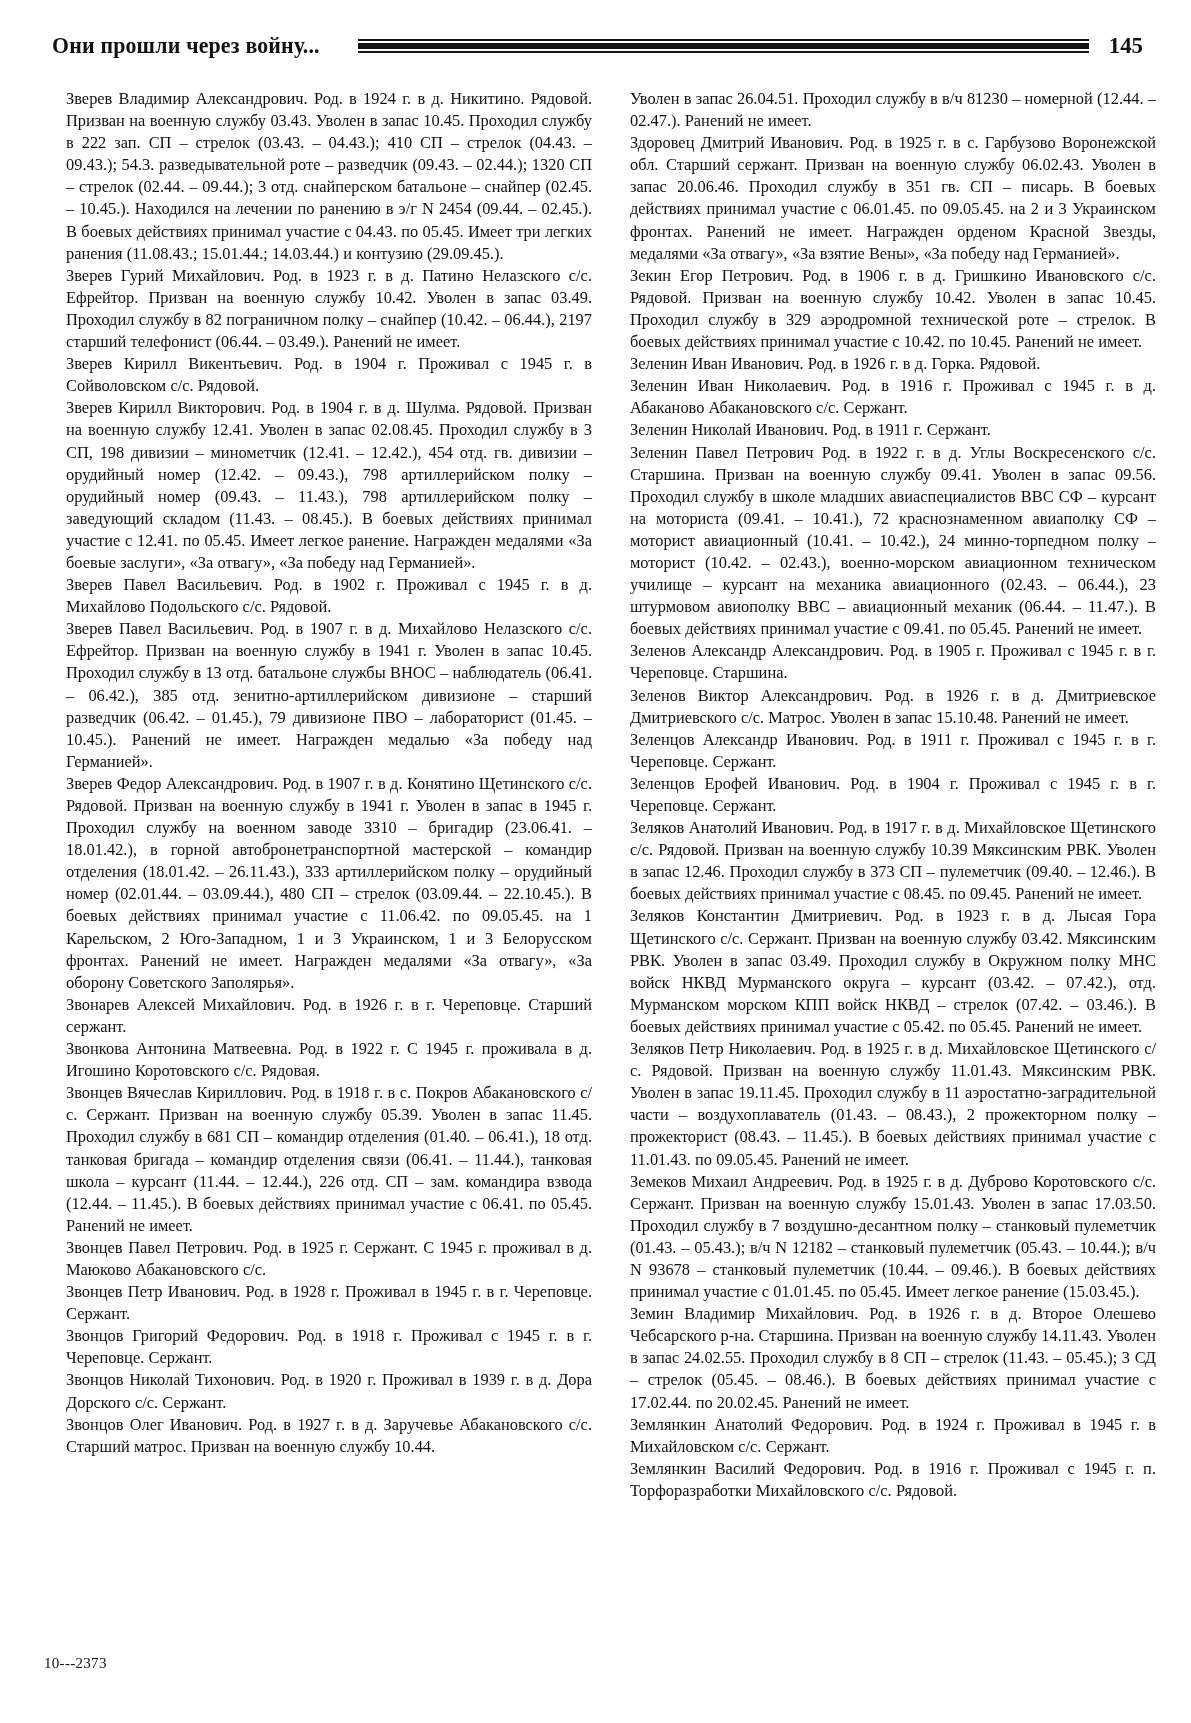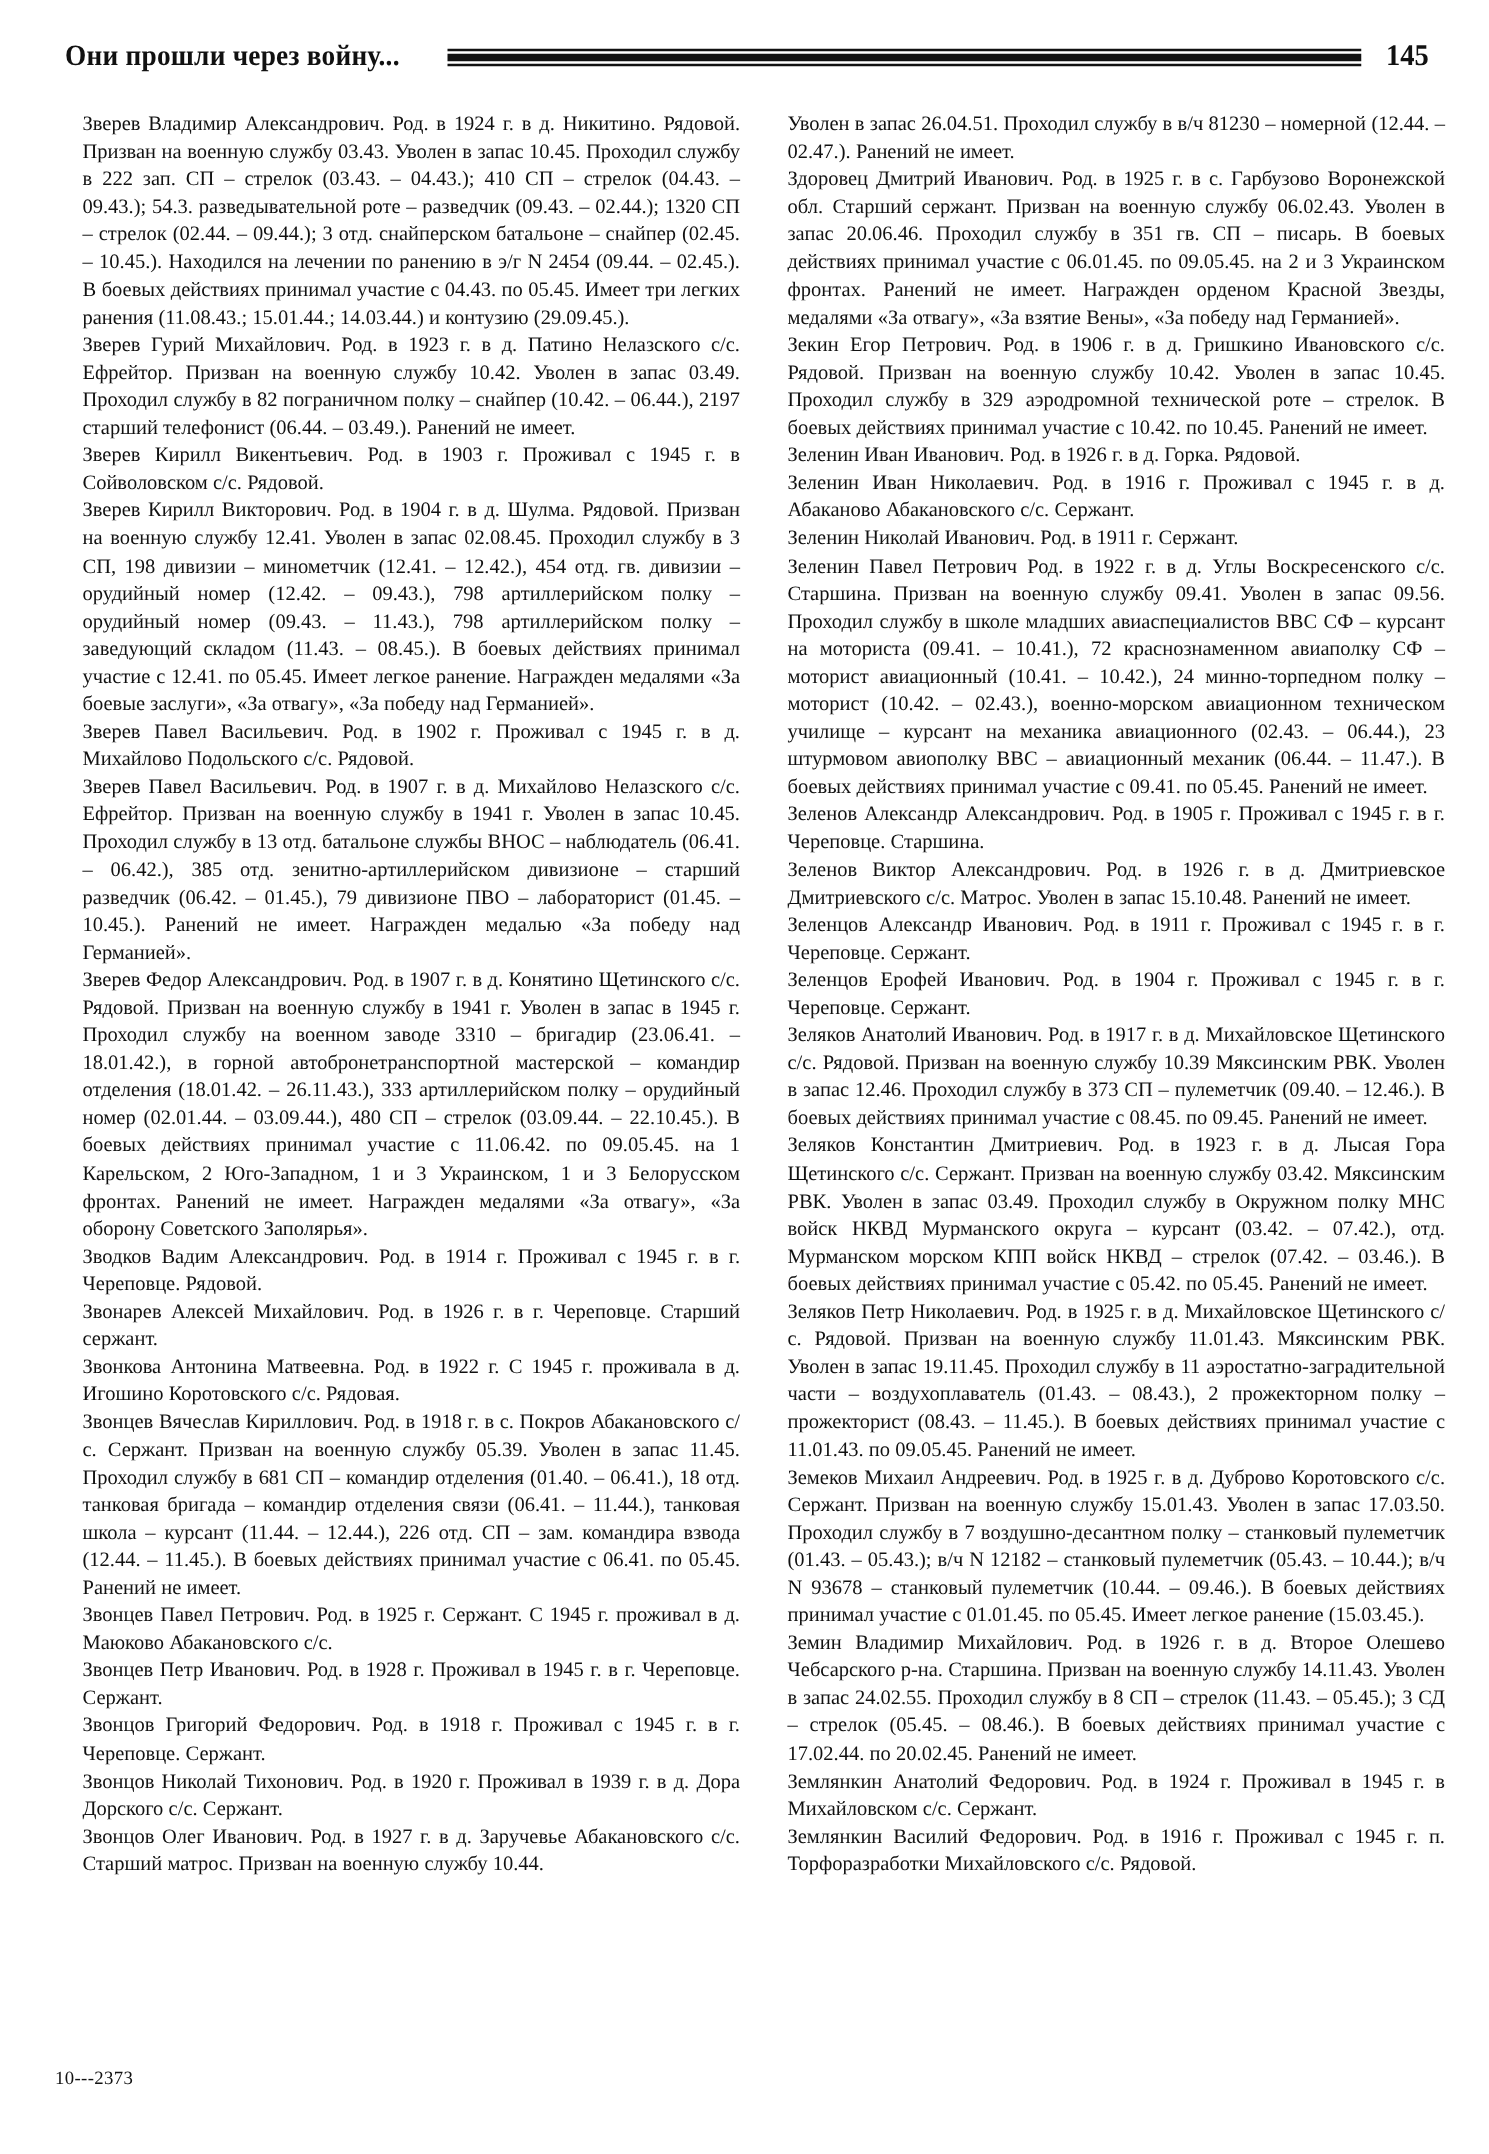--- a/index.html
+++ b/index.html
@@ -102,26 +102,25 @@
       <div class="rule-thick"></div>
       <div class="rule-thin"></div>
     </div>
     <div class="page-number">145</div>
   </div>
 
   <div class="columns">
     <div class="column" id="col-left">
         <p class="entry">Зверев Владимир Александрович. Род. в 1924 г. в д. Никитино. Рядовой. Призван на военную службу 03.43. Уволен в запас 10.45. Проходил службу в 222 зап. СП – стрелок (03.43. – 04.43.); 410 СП – стрелок (04.43. – 09.43.); 54.3. разведывательной роте – разведчик (09.43. – 02.44.); 1320 СП – стрелок (02.44. – 09.44.); 3 отд. снайперском батальоне – снайпер (02.45. – 10.45.). Находился на лечении по ранению в э/г N 2454 (09.44. – 02.45.). В боевых действиях принимал участие с 04.43. по 05.45. Имеет три легких ранения (11.08.43.; 15.01.44.; 14.03.44.) и контузию (29.09.45.).</p>
         <p class="entry">Зверев Гурий Михайлович. Род. в 1923 г. в д. Патино Нелазского с/с. Ефрейтор. Призван на военную службу 10.42. Уволен в запас 03.49. Проходил службу в 82 пограничном полку – снайпер (10.42. – 06.44.), 2197 старший телефонист (06.44. – 03.49.). Ранений не имеет.</p>
-        <p class="entry">Зверев Кирилл Викентьевич. Род. в 1903 г. Проживал с 1945 г. в Сойволовском с/с. Рядовой.</p>
+        <p class="entry">Зверев Кирилл Викентьевич. Род. в 1904 г. Проживал с 1945 г. в Сойволовском с/с. Рядовой.</p>
         <p class="entry">Зверев Кирилл Викторович. Род. в 1904 г. в д. Шулма. Рядовой. Призван на военную службу 12.41. Уволен в запас 02.08.45. Проходил службу в 3 СП, 198 дивизии – минометчик (12.41. – 12.42.), 454 отд. гв. дивизии – орудийный номер (12.42. – 09.43.), 798 артиллерийском полку – орудийный номер (09.43. – 11.43.), 798 артиллерийском полку – заведующий складом (11.43. – 08.45.). В боевых действиях принимал участие с 12.41. по 05.45. Имеет легкое ранение. Награжден медалями «За боевые заслуги», «За отвагу», «За победу над Германией».</p>
         <p class="entry">Зверев Павел Васильевич. Род. в 1902 г. Проживал с 1945 г. в д. Михайлово Подольского с/с. Рядовой.</p>
         <p class="entry">Зверев Павел Васильевич. Род. в 1907 г. в д. Михайлово Нелазского с/с. Ефрейтор. Призван на военную службу в 1941 г. Уволен в запас 10.45. Проходил службу в 13 отд. батальоне службы ВНОС – наблюдатель (06.41. – 06.42.), 385 отд. зенитно-артиллерийском дивизионе – старший разведчик (06.42. – 01.45.), 79 дивизионе ПВО – лабораторист (01.45. – 10.45.). Ранений не имеет. Награжден медалью «За победу над Германией».</p>
         <p class="entry">Зверев Федор Александрович. Род. в 1907 г. в д. Конятино Щетинского с/с. Рядовой. Призван на военную службу в 1941 г. Уволен в запас в 1945 г. Проходил службу на военном заводе 3310 – бригадир (23.06.41. – 18.01.42.), в горной автобронетранспортной мастерской – командир отделения (18.01.42. – 26.11.43.), 333 артиллерийском полку – орудийный номер (02.01.44. – 03.09.44.), 480 СП – стрелок (03.09.44. – 22.10.45.). В боевых действиях принимал участие с 11.06.42. по 09.05.45. на 1 Карельском, 2 Юго-Западном, 1 и 3 Украинском, 1 и 3 Белорусском фронтах. Ранений не имеет. Награжден медалями «За отвагу», «За оборону Советского Заполярья».</p>
-        <p class="entry">Зводков Вадим Александрович. Род. в 1914 г. Проживал с 1945 г. в г. Череповце. Рядовой.</p>
         <p class="entry">Звонарев Алексей Михайлович. Род. в 1926 г. в г. Череповце. Старший сержант.</p>
         <p class="entry">Звонкова Антонина Матвеевна. Род. в 1922 г. С 1945 г. проживала в д. Игошино Коротовского с/с. Рядовая.</p>
         <p class="entry">Звонцев Вячеслав Кириллович. Род. в 1918 г. в с. Покров Абакановского с/с. Сержант. Призван на военную службу 05.39. Уволен в запас 11.45. Проходил службу в 681 СП – командир отделения (01.40. – 06.41.), 18 отд. танковая бригада – командир отделения связи (06.41. – 11.44.), танковая школа – курсант (11.44. – 12.44.), 226 отд. СП – зам. командира взвода (12.44. – 11.45.). В боевых действиях принимал участие с 06.41. по 05.45. Ранений не имеет.</p>
         <p class="entry">Звонцев Павел Петрович. Род. в 1925 г. Сержант. С 1945 г. проживал в д. Маюково Абакановского с/с.</p>
         <p class="entry">Звонцев Петр Иванович. Род. в 1928 г. Проживал в 1945 г. в г. Череповце. Сержант.</p>
         <p class="entry">Звонцов Григорий Федорович. Род. в 1918 г. Проживал с 1945 г. в г. Череповце. Сержант.</p>
         <p class="entry">Звонцов Николай Тихонович. Род. в 1920 г. Проживал в 1939 г. в д. Дора Дорского с/с. Сержант.</p>
         <p class="entry">Звонцов Олег Иванович. Род. в 1927 г. в д. Заручевье Абакановского с/с. Старший матрос. Призван на военную службу 10.44.</p>
       </div>
     <div class="column" id="col-right">

